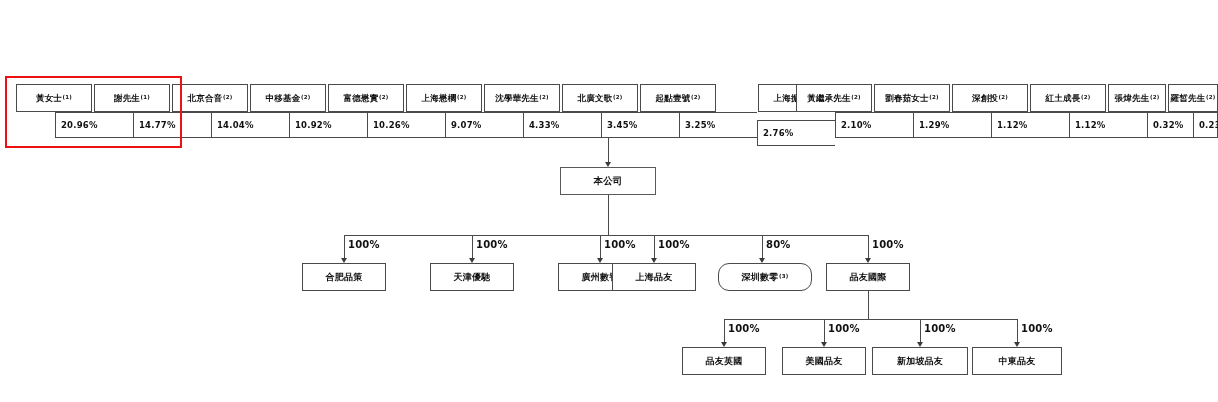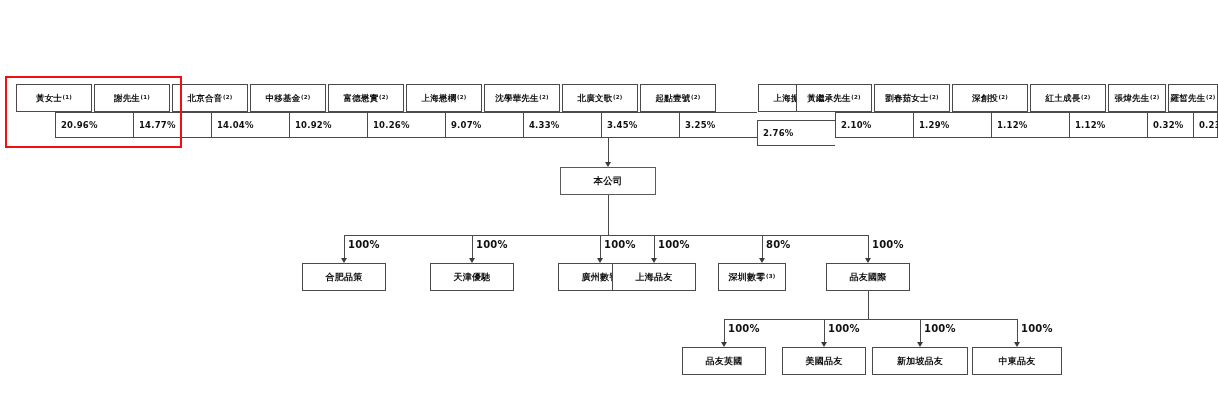--- a/index.html
+++ b/index.html
@@ -285,21 +285,21 @@
       </div>
       <div class="vline" style="left: 654px; top: 235px; height: 23px;"></div>
       <div class="arrow" style="left: 650.5px; top: 258px;"></div>
       <div class="pct-label" style="left: 658px; top: 239px;">100%</div>
       <div class="box tier-box sup-host" style="left: 612px; top: 263px; width: 84px;">
         <span>上海品友</span>
       </div>
       <div class="vline" style="left: 762px; top: 235px; height: 23px;"></div>
       <div class="arrow" style="left: 758.5px; top: 258px;"></div>
       <div class="pct-label" style="left: 766px; top: 239px;">80%</div>
-      <div class="box tier-box sup-host" style="left: 718px; top: 263px; width: 68px;">
+      <div class="box tier-box sup-host" style="left: 718px; top: 263px; width: 94px; border-radius: 11px;">
         <span>深圳數零</span>
         <span class="sup">(3)</span>
       </div>
       <div class="vline" style="left: 868px; top: 235px; height: 23px;"></div>
       <div class="arrow" style="left: 864.5px; top: 258px;"></div>
       <div class="pct-label" style="left: 872px; top: 239px;">100%</div>
       <div class="box tier-box sup-host" style="left: 826px; top: 263px; width: 84px;">
         <span>品友國際</span>
       </div>
     </div>

